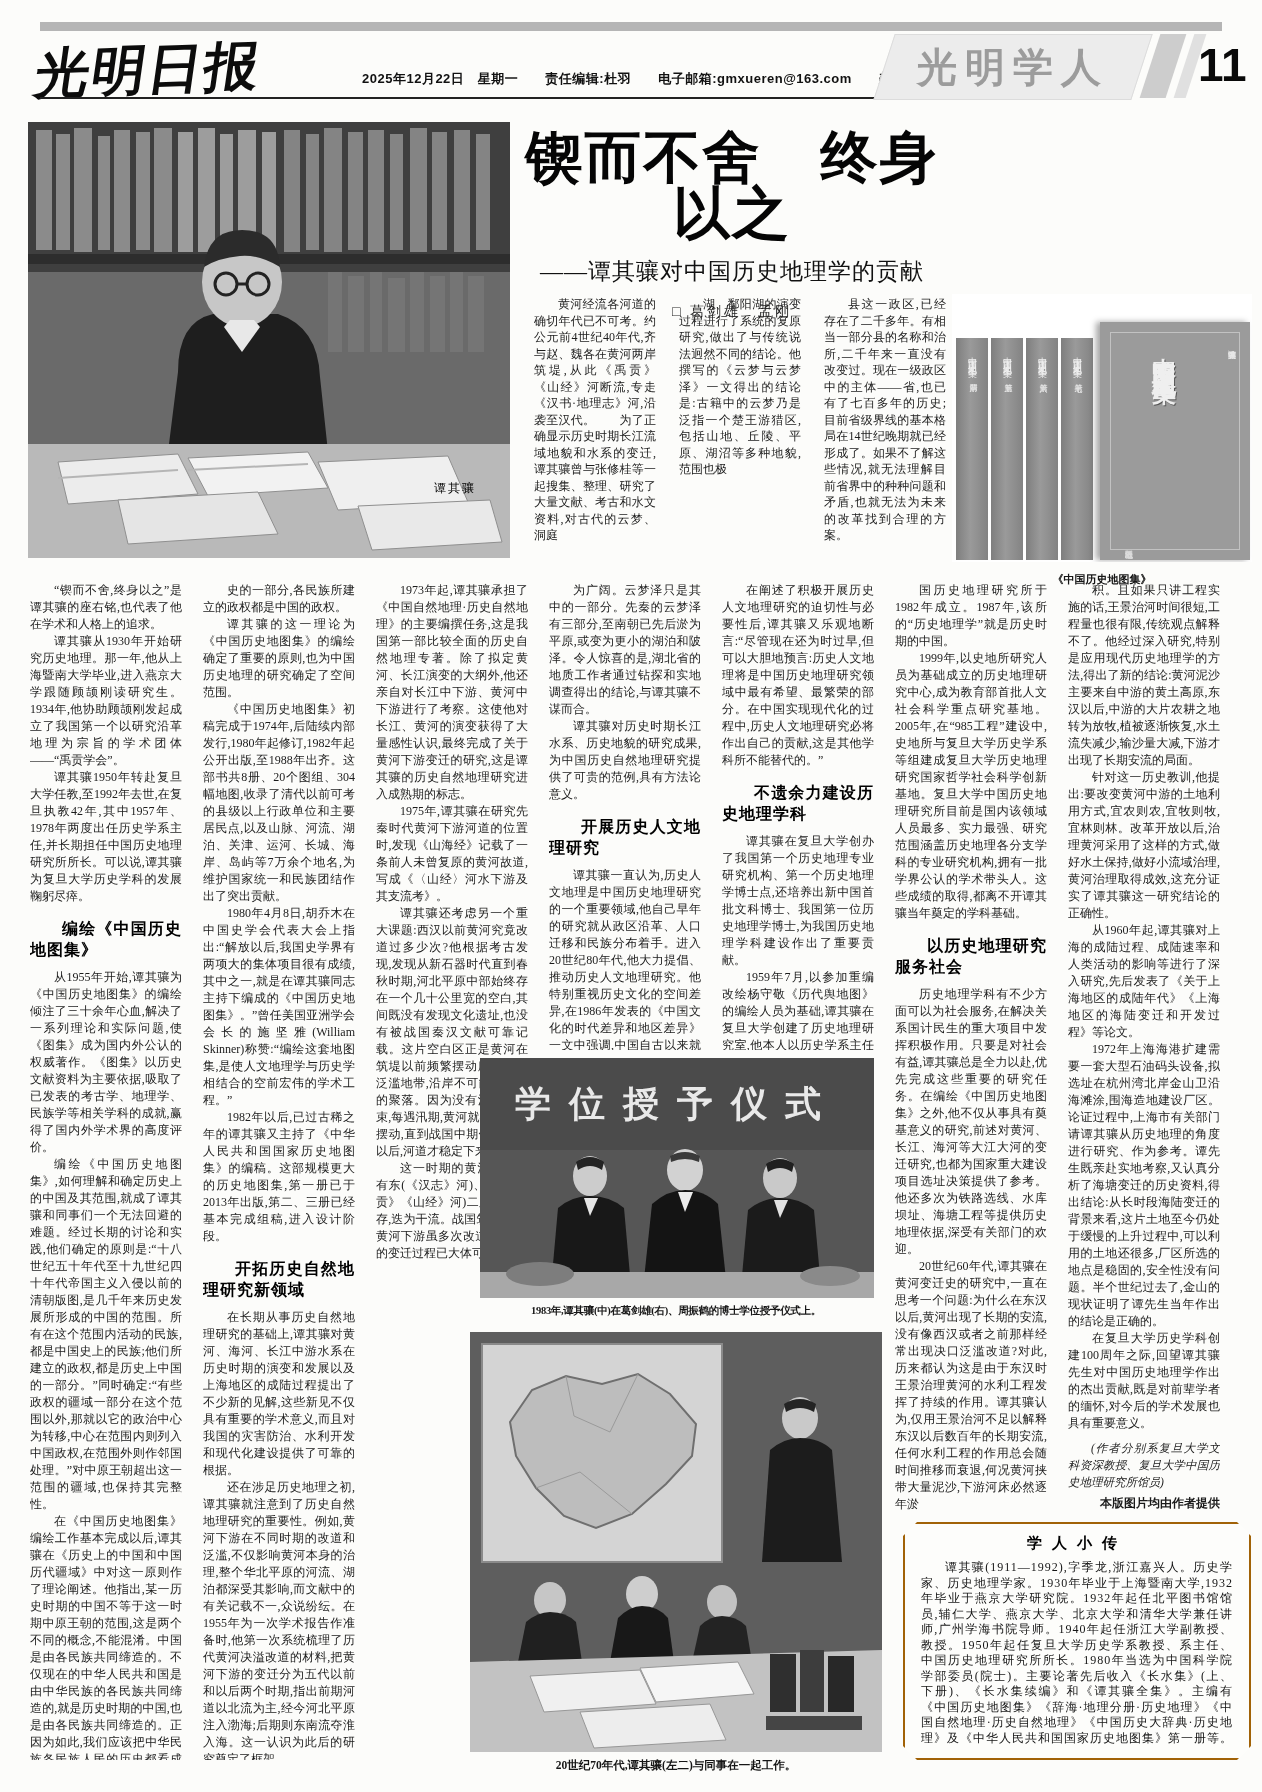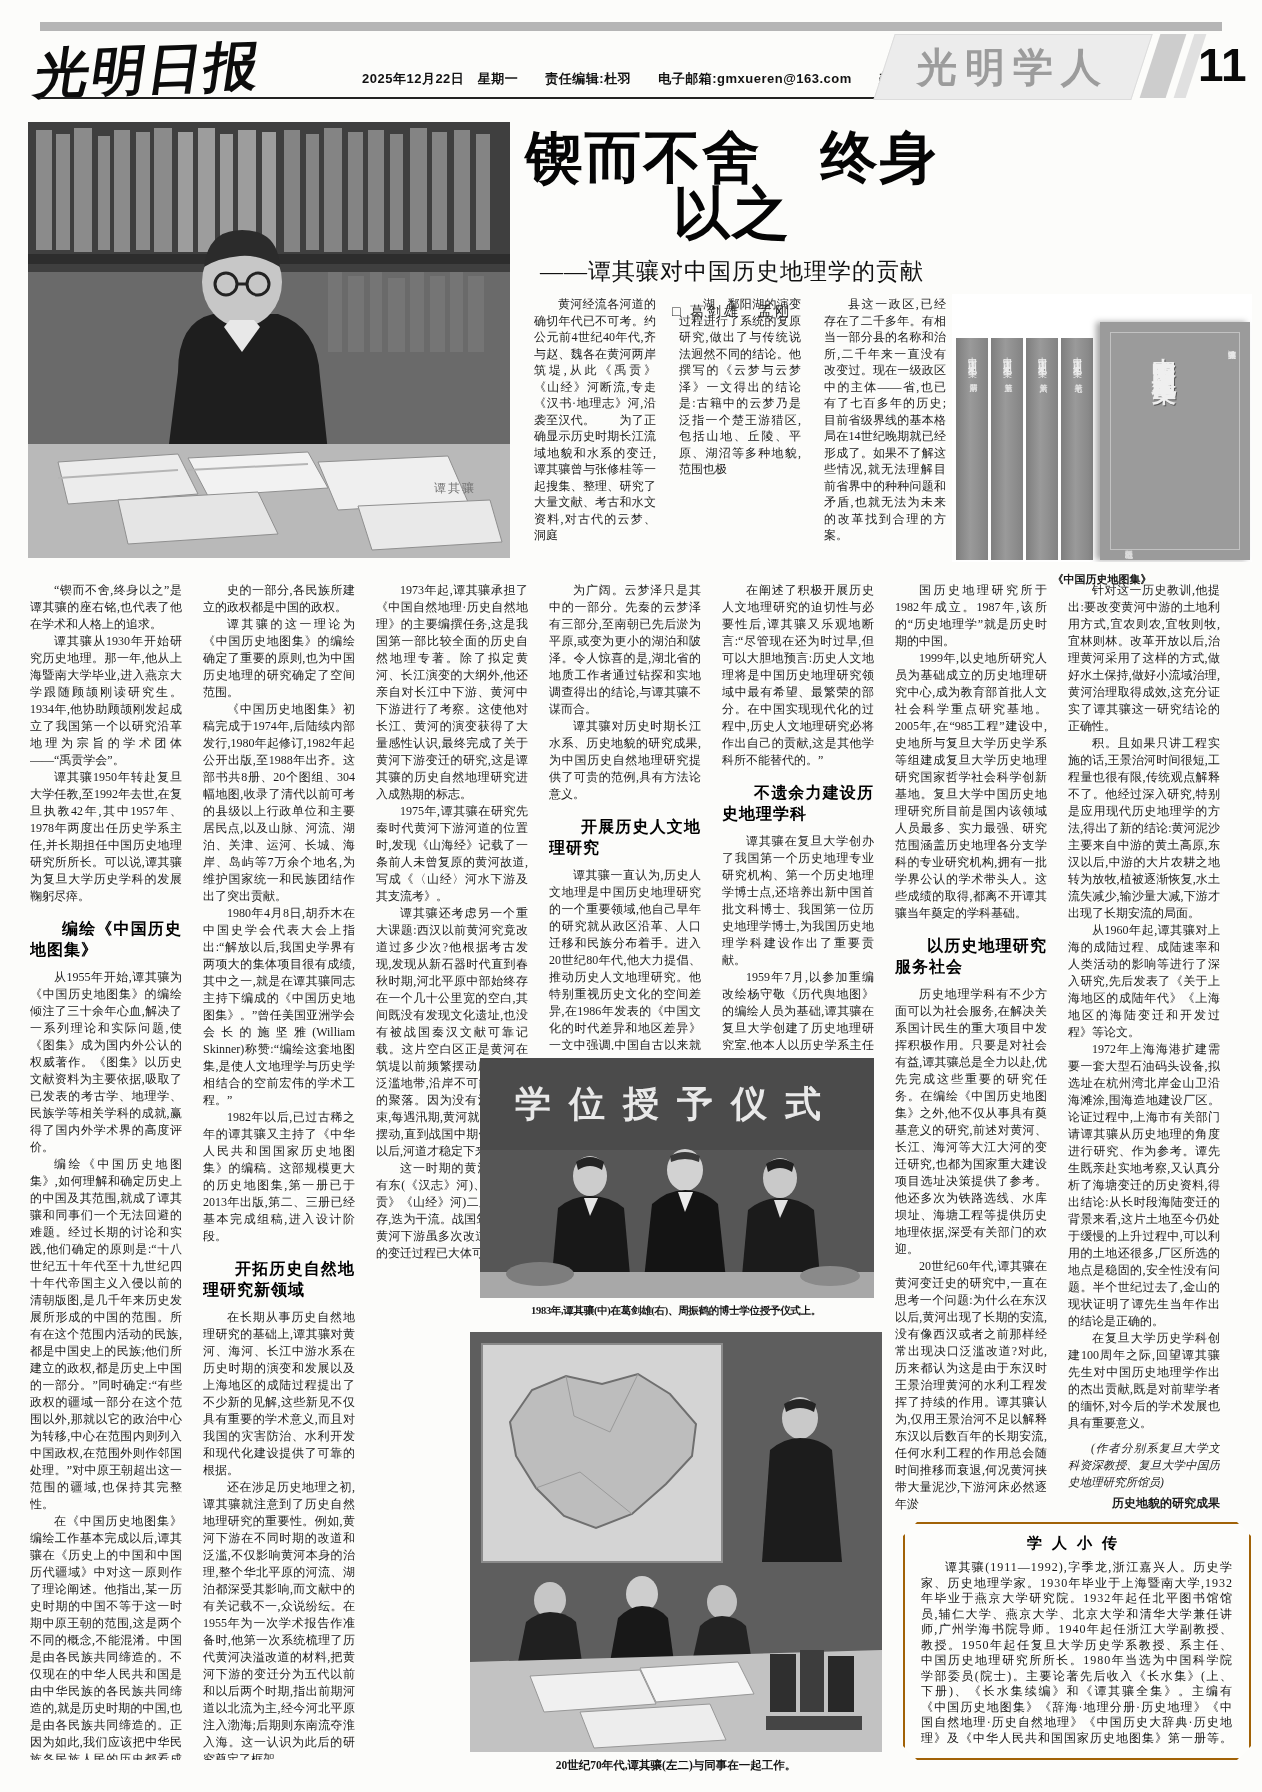--- a/index.html
+++ b/index.html
@@ -23,21 +23,21 @@
   .pagenum{position:absolute;left:1198px;top:38px;font-size:46px;font-weight:bold;color:#090909;
         font-family:"Liberation Sans","DejaVu Sans",sans-serif;}
   
   .ph{position:absolute;overflow:hidden;background:#0f766e;}
   .ph svg{display:block;}
   #photoA{left:28px;top:122px;width:482px;height:436px;}
   #photoB{left:952px;top:294px;width:300px;height:268px;background:#fff;}
   #photoC{left:480px;top:1058px;width:394px;height:240px;}
   #photoD{left:470px;top:1332px;width:412px;height:420px;}
   .capA{position:absolute;left:28px;top:122px;width:482px;height:436px;pointer-events:none;}
-  .capA span{position:absolute;right:34px;top:358px;font-size:12px;color:#737373;letter-spacing:2px;}
+  .capA span{position:absolute;right:34px;top:358px;font-size:12px;color:#000000;letter-spacing:2px;}
   .caption{position:absolute;text-align:center;font-weight:bold;color:#161616;}
   #capB{left:952px;top:572px;width:300px;font-size:11px;}
   #capC{left:470px;top:1304px;width:412px;font-size:10.5px;letter-spacing:-.3px;}
   #capD{left:470px;top:1758px;width:412px;font-size:11.5px;}
   
   .titleblock{position:absolute;left:516px;top:130px;width:432px;text-align:center;}
   .h-main{font-size:57px;font-weight:bold;color:#050505;letter-spacing:2px;line-height:56px;margin:0;}
   .h-sub{font-size:23px;color:#111;margin:14px 0 0 0;letter-spacing:1px;}
   .h-by{font-size:14px;color:#222;margin:16px 0 0 0;letter-spacing:3px;}
   
@@ -245,27 +245,27 @@
       <p>1959年7月,以参加重编改绘杨守敬《历代舆地图》的编绘人员为基础,谭其骧在复旦大学创建了历史地理研究室,他本人以历史学系主任身份兼任研究室主任。</p>
     </div>
   <div class="col" id="c5">
       <p>国历史地理研究所于1982年成立。1987年,该所的“历史地理学”就是历史时期的中国。</p>
       <p>1999年,以史地所研究人员为基础成立的历史地理研究中心,成为教育部首批人文社会科学重点研究基地。2005年,在“985工程”建设中,史地所与复旦大学历史学系等组建成复旦大学历史地理研究国家哲学社会科学创新基地。复旦大学中国历史地理研究所目前是国内该领域人员最多、实力最强、研究范围涵盖历史地理各分支学科的专业研究机构,拥有一批学界公认的学术带头人。这些成绩的取得,都离不开谭其骧当年奠定的学科基础。</p>
       <h2>以历史地理研究服务社会</h2>
       <p>历史地理学科有不少方面可以为社会服务,在解决关系国计民生的重大项目中发挥积极作用。只要是对社会有益,谭其骧总是全力以赴,优先完成这些重要的研究任务。在编绘《中国历史地图集》之外,他不仅从事具有奠基意义的研究,前述对黄河、长江、海河等大江大河的变迁研究,也都为国家重大建设项目选址决策提供了参考。他还多次为铁路选线、水库坝址、海塘工程等提供历史地理依据,深受有关部门的欢迎。</p>
       <p>20世纪60年代,谭其骧在黄河变迁史的研究中,一直在思考一个问题:为什么在东汉以后,黄河出现了长期的安流,没有像西汉或者之前那样经常出现决口泛滥改道?对此,历来都认为这是由于东汉时王景治理黄河的水利工程发挥了持续的作用。谭其骧认为,仅用王景治河不足以解释东汉以后数百年的长期安流,任何水利工程的作用总会随时间推移而衰退,何况黄河挟带大量泥沙,下游河床必然逐年淤</p>
     </div>
   <div class="col" id="c6">
+      <p>积。且如果只讲工程实施的话,王景治河时间很短,工程量也很有限,传统观点解释不了。他经过深入研究,特别是应用现代历史地理学的方法,得出了新的结论:黄河泥沙主要来自中游的黄土高原,东汉以后,中游的大片农耕之地转为放牧,植被逐渐恢复,水土流失减少,输沙量大减,下游才出现了长期安流的局面。</p>
       <p>针对这一历史教训,他提出:要改变黄河中游的土地利用方式,宜农则农,宜牧则牧,宜林则林。改革开放以后,治理黄河采用了这样的方式,做好水土保持,做好小流域治理,黄河治理取得成效,这充分证实了谭其骧这一研究结论的正确性。</p>
-      <p>积。且如果只讲工程实施的话,王景治河时间很短,工程量也很有限,传统观点解释不了。他经过深入研究,特别是应用现代历史地理学的方法,得出了新的结论:黄河泥沙主要来自中游的黄土高原,东汉以后,中游的大片农耕之地转为放牧,植被逐渐恢复,水土流失减少,输沙量大减,下游才出现了长期安流的局面。</p>
       <p>从1960年起,谭其骧对上海的成陆过程、成陆速率和人类活动的影响等进行了深入研究,先后发表了《关于上海地区的成陆年代》《上海地区的海陆变迁和开发过程》等论文。</p>
       <p>1972年上海海港扩建需要一套大型石油码头设备,拟选址在杭州湾北岸金山卫沿海滩涂,围海造地建设厂区。论证过程中,上海市有关部门请谭其骧从历史地理的角度进行研究、作为参考。谭先生既亲赴实地考察,又认真分析了海塘变迁的历史资料,得出结论:从长时段海陆变迁的背景来看,这片土地至今仍处于缓慢的上升过程中,可以利用的土地还很多,厂区所选的地点是稳固的,安全性没有问题。半个世纪过去了,金山的现状证明了谭先生当年作出的结论是正确的。</p>
       <p>在复旦大学历史学科创建100周年之际,回望谭其骧先生对中国历史地理学作出的杰出贡献,既是对前辈学者的缅怀,对今后的学术发展也具有重要意义。</p>
       <p class="note">(作者分别系复旦大学文科资深教授、复旦大学中国历史地理研究所馆员)</p>
-      <p class="credit">历史地貌的研究成果</p>
+      <p class="credit">本版图片均由作者提供</p>
     </div>
 
   <div class="ph" id="photoC">
     <svg width="394" height="240" viewBox="0 0 394 240">
       <rect width="394" height="240" fill="#565656"></rect>
       <rect y="0" width="394" height="92" fill="#4b4b4b"></rect>
       <text x="197" y="58" text-anchor="middle" font-size="36" letter-spacing="18" fill="#e9e9e9" font-weight="bold">学位授予仪式</text>
 
       <g>
         <ellipse cx="110" cy="118" rx="17" ry="20" fill="#cccccc"></ellipse>

